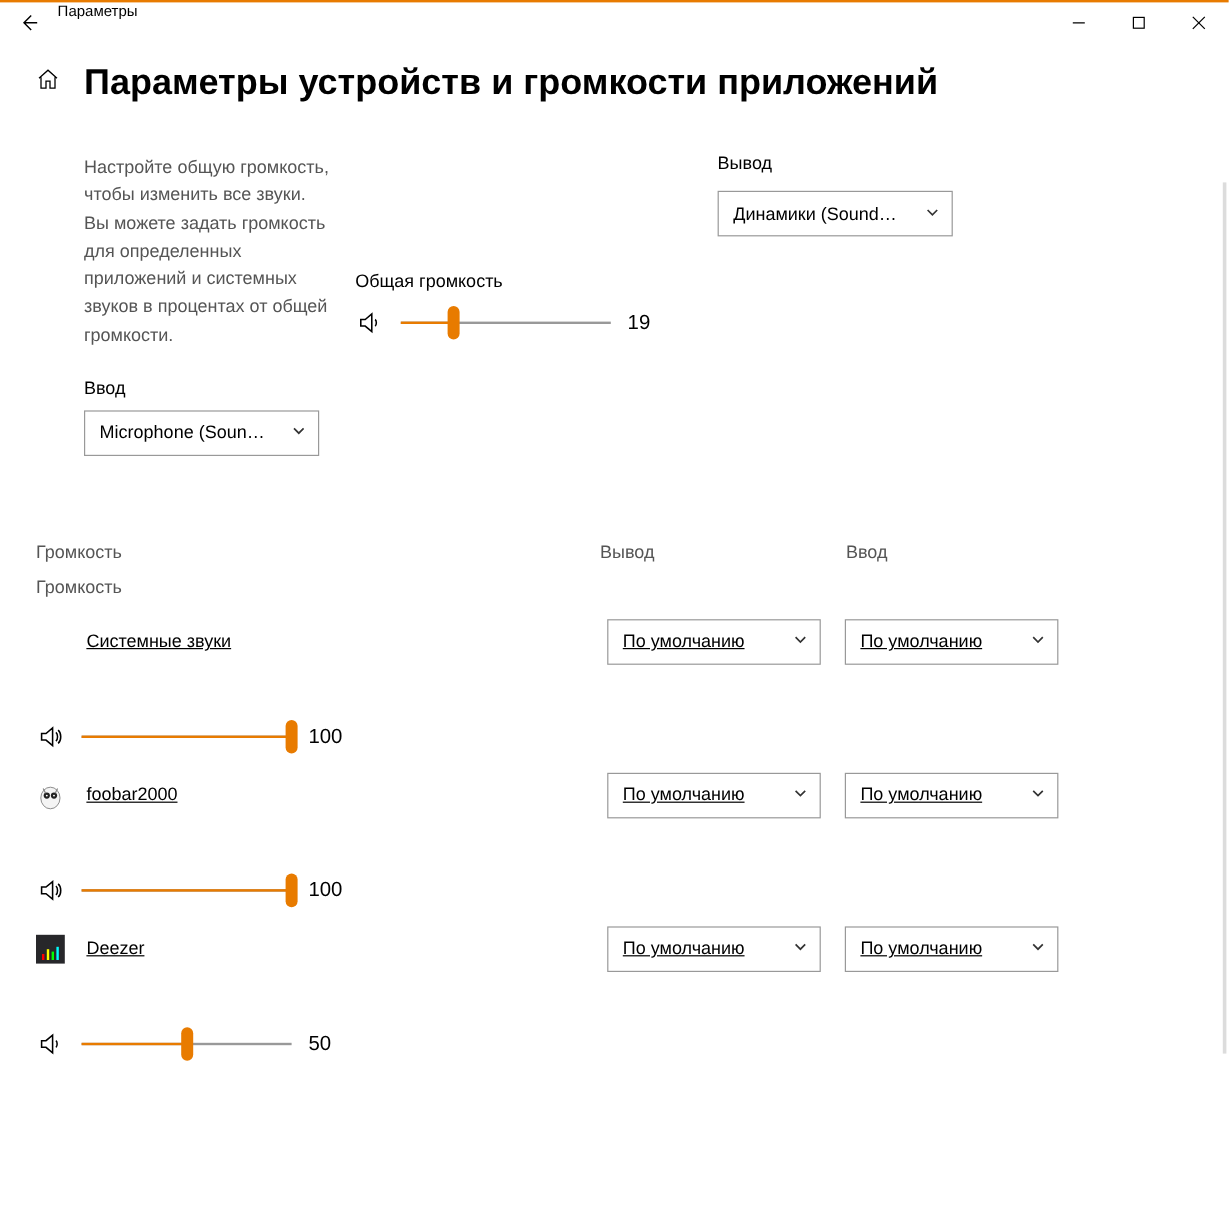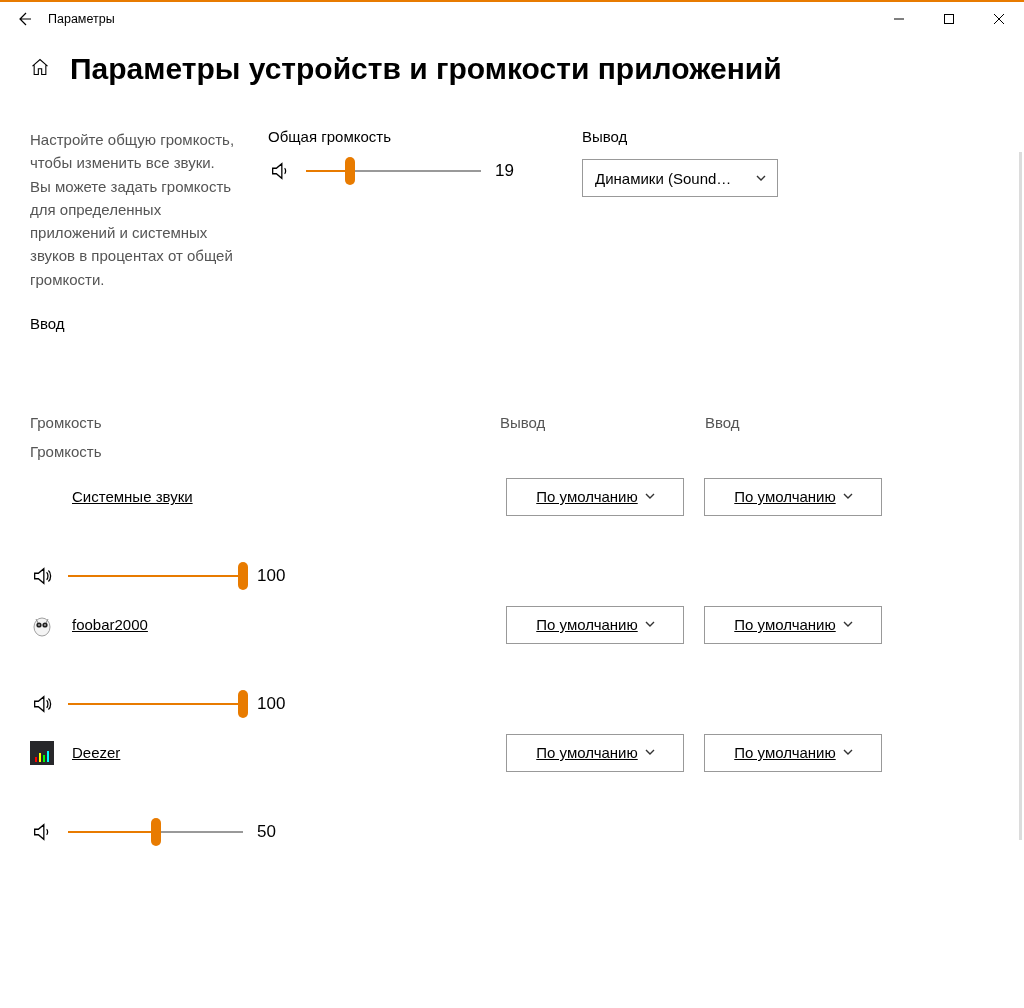--- a/index.html
+++ b/index.html
@@ -1,46 +1,46 @@
 <!DOCTYPE html>
 <html><head>
 <meta charset="utf-8">
 <style>
   * { box-sizing: border-box; }
   html, body { margin:0; padding:0; width:1024px; height:1008px; font-family:"Segoe UI", Arial, sans-serif; background:#fff; color:#000; overflow:hidden; }
-  .titlebar { height:36px; display:flex; align-items:center; border-top:2px solid #e87b00; }
+  .titlebar { height:36px; display:flex; align-items:flex-start; border-top:2px solid #e87b00; }
   .tb-back { width:48px; height:100%; display:flex; align-items:center; justify-content:center; font-size:18px; color:#000; }
   .tb-title { font-size:12.5px; color:#000; }
   .tb-spacer { flex:1; }
   .tb-btn { width:50px; height:100%; display:flex; align-items:center; justify-content:center; font-size:14px; color:#000; }
   .tb-close svg, .tb-min svg, .tb-max svg { display:block; }
 
   .content { position:relative; padding:0 30px; }
 
   .heading-row { display:flex; align-items:center; gap:20px; margin-top:16px; }
   .home-icon { font-size:19px; }
   .page-title { font-size:30px; font-weight:600; letter-spacing:0; }
 
-  .top-grid { display:flex; gap:32px; margin-top:42px; }
+  .top-grid { display:flex; gap:20px; margin-top:42px;margin-left:40px; }
   .desc-col { width:206px; }
   .desc-text { font-size:15px; color:#555; line-height:1.55; }
 
   .col { display:flex; flex-direction:column; }
   .sec-label { font-size:15px; color:#000; margin-bottom:14px; }
 
   .slider-row { display:flex; align-items:center; gap:14px; }
   .speaker-icon { width:24px; height:24px; display:flex; align-items:center; justify-content:center; }
   .slider-track { position:relative; width:175px; height:24px; }
   .slider-line { position:absolute; left:0; right:0; top:50%; height:2px; background:#999; transform:translateY(-50%); }
   .slider-fill { position:absolute; left:0; top:50%; height:2px; background:#e87b00; transform:translateY(-50%); }
   .slider-thumb { position:absolute; top:50%; width:10px; height:28px; border-radius:6px; background:#e87b00; transform:translate(-50%,-50%); }
   .slider-value { font-size:17px; width:34px; }
 
   .select-box { border:1px solid #999; height:38px; width:196px; display:flex; align-items:center; justify-content:space-between; padding:0 10px 0 12px; font-size:15px; background:#fff; }
-  .select-box.small { width:178px;justify-content:center; }
+  .select-box.small { width:178px; }
   .chev { margin-left:6px; }
 
   .input-section { margin-top:24px; }
   .input-label { font-size:15px; margin-bottom:10px; }
 
   .apps-header { display:flex; margin-top:72px; color:#555; font-size:15px; }
   .apps-header .h-app { width:470px; }
   .volume-label { color:#555; font-size:15px; margin-top:12px; }
 
   .app-block { margin-top:18px; }
@@ -98,24 +98,30 @@
     </span>
     <div class="page-title">Параметры устройств и громкости приложений</div>
   </div>
 
   <div class="top-grid">
 
     <div class="desc-col">
       <div class="desc-text">Настройте общую громкость, чтобы изменить все звуки. Вы можете задать громкость для определенных приложений и системных звуков в процентах от общей громкости.</div>
       <div class="input-section">
         <div class="input-label">Ввод</div>
-      </div>
-    </div>
-
-    <div class="col" style="width:282px;">
+        <div class="select-box">
+          <span>Microphone (Soun…</span>
+          <span class="chev"><svg width="12" height="12">
+                <path d="M2 4 L6 8 L10 4" fill="none" stroke="#333" stroke-width="1.4"></path>
+              </svg></span>
+        </div>
+      </div>
+    </div>
+
+    <div class="col" style="width:282px;justify-content:center;">
       <div class="sec-label">Общая громкость</div>
       <div class="slider-row">
         <span class="speaker-icon">
           <svg width="22" height="22" viewBox="0 0 24 24">
               <path d="M4 9v6h4l6 5V4l-6 5H4z M17 9c1.5 1 1.5 5 0 6" fill="none" stroke="#000" stroke-width="1.4"></path>
             </svg>
         </span>
         <div class="slider-track">
           <div class="slider-line"></div>
           <div class="slider-fill" style="width: 25%;"></div>

